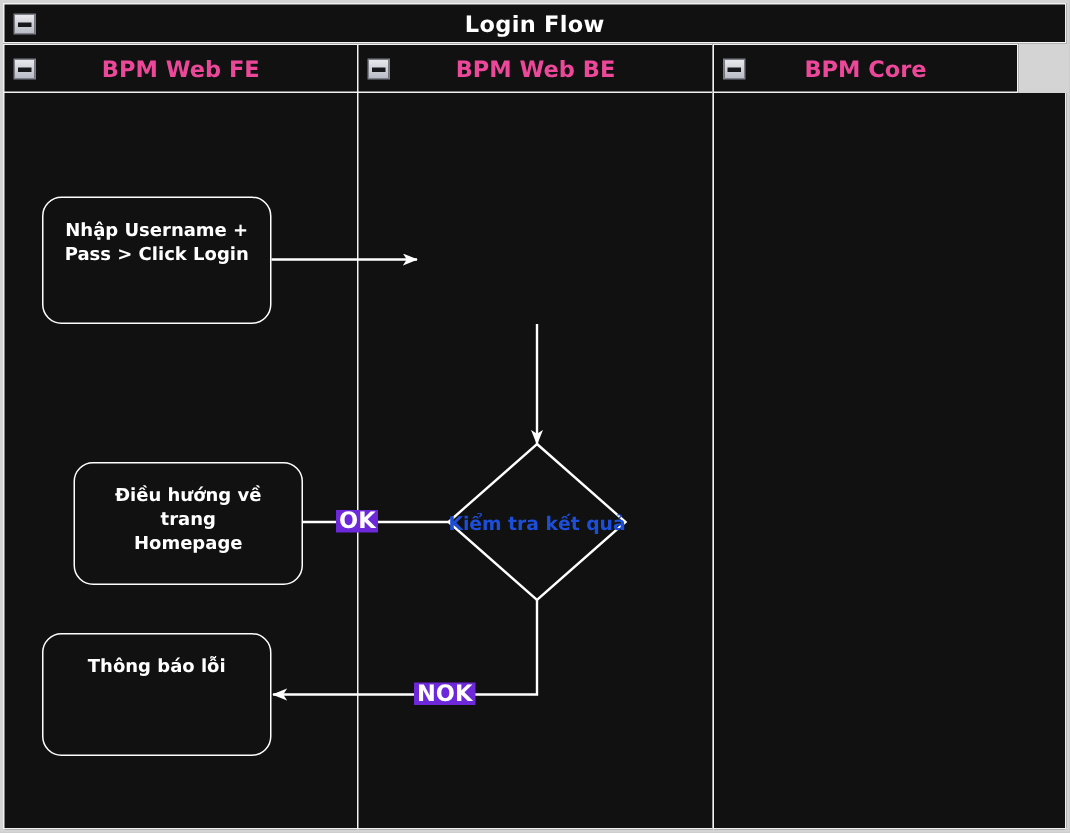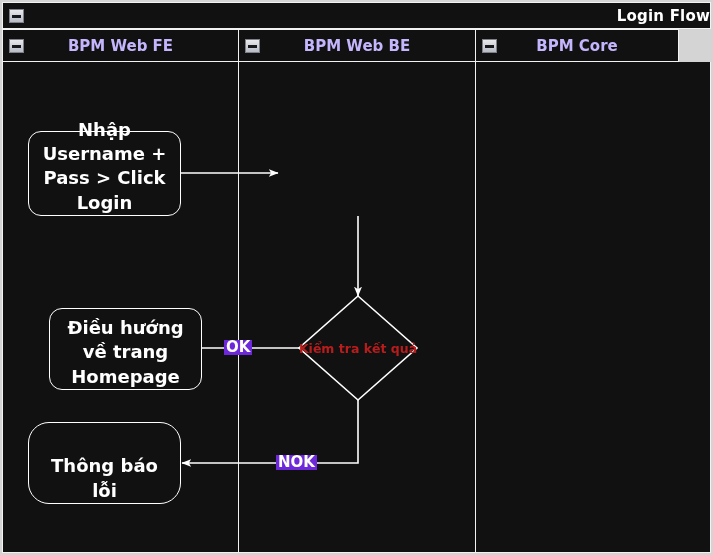--- a/index.html
+++ b/index.html
@@ -23,42 +23,42 @@
     position: absolute;
     left: 2px;
     top: 2px;
     width: 709px;
     height: 27px;
     background: #111111;
     border: 1px solid #f2f2f2;
     box-sizing: border-box;
     display: flex;
     align-items: center;
-    justify-content: flex-end;
+    justify-content: center;
   }
   .pool-title .label {
     color: #ffffff;
     font-size: 15px;
     font-weight: bold;
     letter-spacing: 0.2px;
   }
 
   .lane-head {
     position: absolute;
     top: 29px;
     height: 33px;
     background: #111111;
     border: 1px solid #f2f2f2;
     box-sizing: border-box;
     display: flex;
     align-items: center;
     justify-content: center;
   }
   .lane-head .label {
-    color: #c4b5fd;
+    color: #ec4899;
     font-size: 15px;
     font-weight: bold;
   }
 
   .lane-body {
     position: absolute;
     top: 62px;
     height: 491px;
     background: #111111;
     border: 1px solid #f2f2f2;
@@ -86,34 +86,34 @@
     background: #16181c;
   }
 
   
   .node {
     position: absolute;
     border: 1.6px solid #ffffff;
     background: #111111;
     box-sizing: border-box;
     display: flex;
-    align-items: flex-end;
+    align-items: flex-start;
     justify-content: center;
     text-align: center;
     color: #ffffff;
-    font-size: 18px;
+    font-size: 12px;
     font-weight: bold;
     line-height: 1.35;
     border-radius: 13px;
-    padding: 0 8px;
+    padding: 13px 8px;
   }
 
   .decision-label {
     position: absolute;
-    color: #b91c1c;
+    color: #1d4ed8;
     font-size: 12.5px;
     font-weight: bold;
     white-space: nowrap;
     text-align: center;
     pointer-events: none;
   }
 
   .edge-label {
     position: absolute;
     color: #ffffff;
@@ -185,21 +185,21 @@
     <span>Nhập Username +<br>Pass &gt; Click Login</span>
   </div>
 
 
   <div class="decision-label" style="left:294px; top:341px; width:128px;">Kiểm tra kết quả</div>
 
   <div class="node" style="left:28px; top:308px; width:153px; height:82px;margin-left:21px;">
     <span>Điều hướng về trang<br>Homepage</span>
   </div>
 
-  <div class="node" style="left:28px; top:422px; width:153px; height:82px;border-radius:21px;">
+  <div class="node" style="left:28px; top:422px; width:153px; height:82px;">
     <span>Thông báo lỗi</span>
   </div>
 
   <div class="edge-label" style="left:224px; top:340px;">OK</div>
 
   <div class="edge-label" style="left:276px; top:455px;">NOK</div>
 
 </div>
 
 </body></html>

